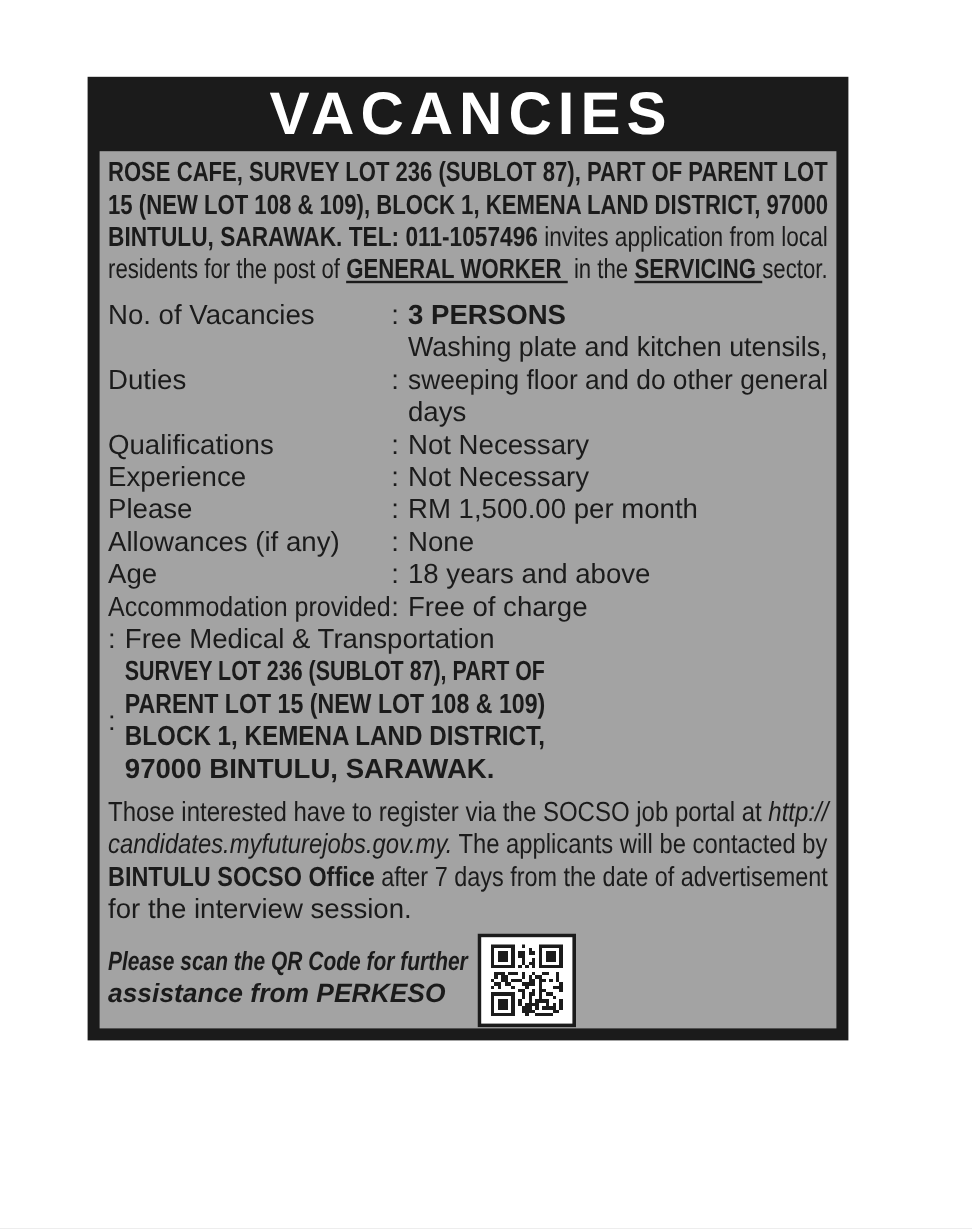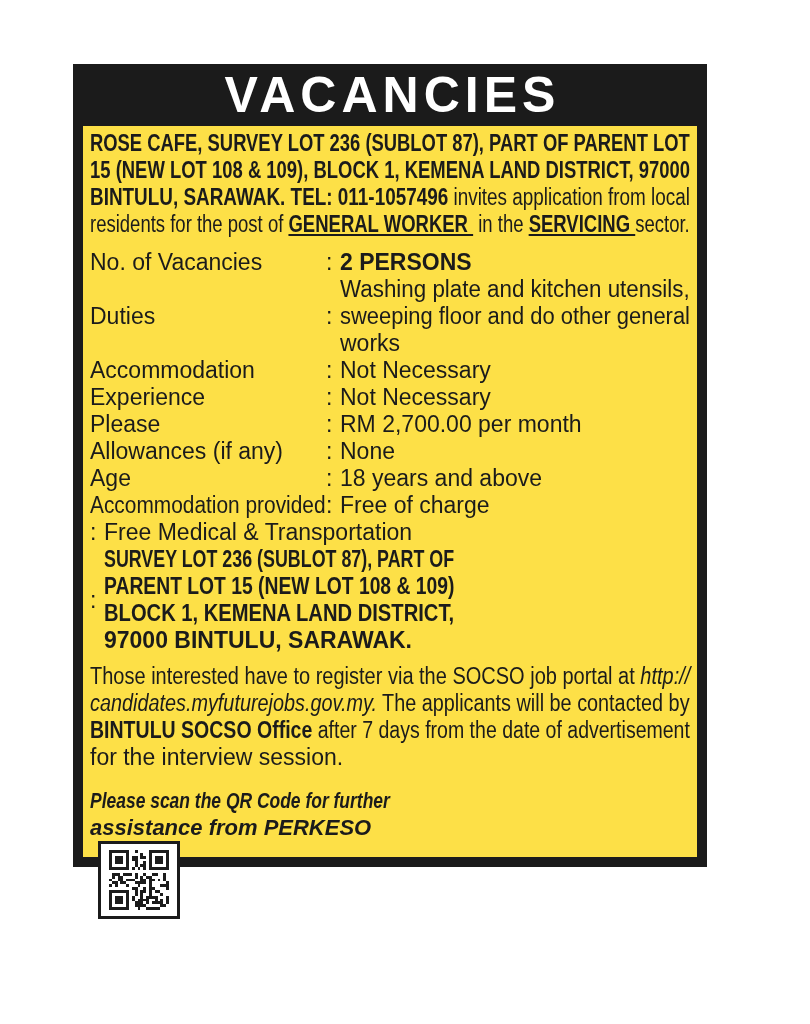--- a/index.html
+++ b/index.html
@@ -15,37 +15,37 @@
   }
   .title-band{
     height:62px;display:flex;align-items:center;justify-content:center;
   }
   .title-band .ttl{
     color:#ffffff;font-weight:700;font-size:50px;line-height:50px;
     letter-spacing:5px;padding-left:5px;white-space:nowrap;
   }
   .paper{
     position:absolute;left:10px;right:10px;top:62px;bottom:10px;
-    background:#fde047;box-sizing:border-box;
+    background:#a3a3a3;box-sizing:border-box;
     padding:4px 7px 0 7px;
   }
   .line{
     font-size:23px;line-height:27px;white-space:nowrap;
     transform-origin:0 50%;
   }
   .b{font-weight:700;}
   .i{font-style:italic;}
   .u{text-decoration:underline;text-decoration-thickness:2px;text-underline-offset:2px;}
   .details{margin-top:11px;}
   .row{display:flex;align-items:center;}
   .lbl{width:236px;flex:none;overflow:visible;}
   .col{width:14px;flex:none;font-size:23px;line-height:27px;}
   .val{width:350px;flex:none;overflow:visible;}
   .closing{margin-top:9px;}
-  .qr-row{margin-top:7px;display:flex;align-items:flex-start;flex-direction:column;}
+  .qr-row{margin-top:7px;display:flex;align-items:flex-start;}
   .caption{width:300px;padding-top:9px;flex:none;}
   .caption .line{font-weight:700;font-style:italic;font-size:22px;}
   .qr-box{
     margin-left:8px;flex:none;
     border:3px solid #1b1b1b;background:#ffffff;
     padding:6px;width:64px;height:60px;
   }
   .qr-box svg{display:block;}
 </style>
 </head>
@@ -62,37 +62,37 @@
         <div class="line" style="transform: scaleX(0.821918);"><span class="b">BINTULU, SARAWAK. TEL: 011-1057496</span><span> invites application from local</span></div>
         <div class="line" style="transform: scaleX(0.80429);"><span>residents for the post of </span><span class="b u">GENERAL WORKER&nbsp;</span><span> in the </span><span class="b u">SERVICING&nbsp;</span><span>sector.</span></div>
       </div>
     <div class="details">
         <div class="row">
           <div class="lbl">
             <div class="line"><span>No. of Vacancies</span></div>
           </div>
           <div class="col">:</div>
           <div class="val">
-            <div class="line"><span class="b">2 PERSONS</span></div>
+            <div class="line"><span class="b">3 PERSONS</span></div>
           </div>
         </div>
         <div class="row">
           <div class="lbl">
             <div class="line"><span>Duties</span></div>
           </div>
           <div class="col">:</div>
           <div class="val">
             <div class="line" style="transform: scaleX(0.972222);"><span>Washing plate and kitchen utensils,</span></div>
             <div class="line" style="transform: scaleX(0.953678);"><span>sweeping floor and do other general</span></div>
-            <div class="line"><span>works</span></div>
-          </div>
-        </div>
-        <div class="row">
-          <div class="lbl">
-            <div class="line"><span>Accommodation</span></div>
+            <div class="line"><span>days</span></div>
+          </div>
+        </div>
+        <div class="row">
+          <div class="lbl">
+            <div class="line"><span>Qualifications</span></div>
           </div>
           <div class="col">:</div>
           <div class="val">
             <div class="line"><span>Not Necessary</span></div>
           </div>
         </div>
         <div class="row">
           <div class="lbl">
             <div class="line"><span>Experience</span></div>
           </div>
@@ -100,21 +100,21 @@
           <div class="val">
             <div class="line"><span>Not Necessary</span></div>
           </div>
         </div>
         <div class="row">
           <div class="lbl">
             <div class="line"><span>Please</span></div>
           </div>
           <div class="col">:</div>
           <div class="val">
-            <div class="line"><span>RM 2,700.00 per month</span></div>
+            <div class="line"><span>RM 1,500.00 per month</span></div>
           </div>
         </div>
         <div class="row">
           <div class="lbl">
             <div class="line"><span>Allowances (if any)</span></div>
           </div>
           <div class="col">:</div>
           <div class="val">
             <div class="line"><span>None</span></div>
           </div>

